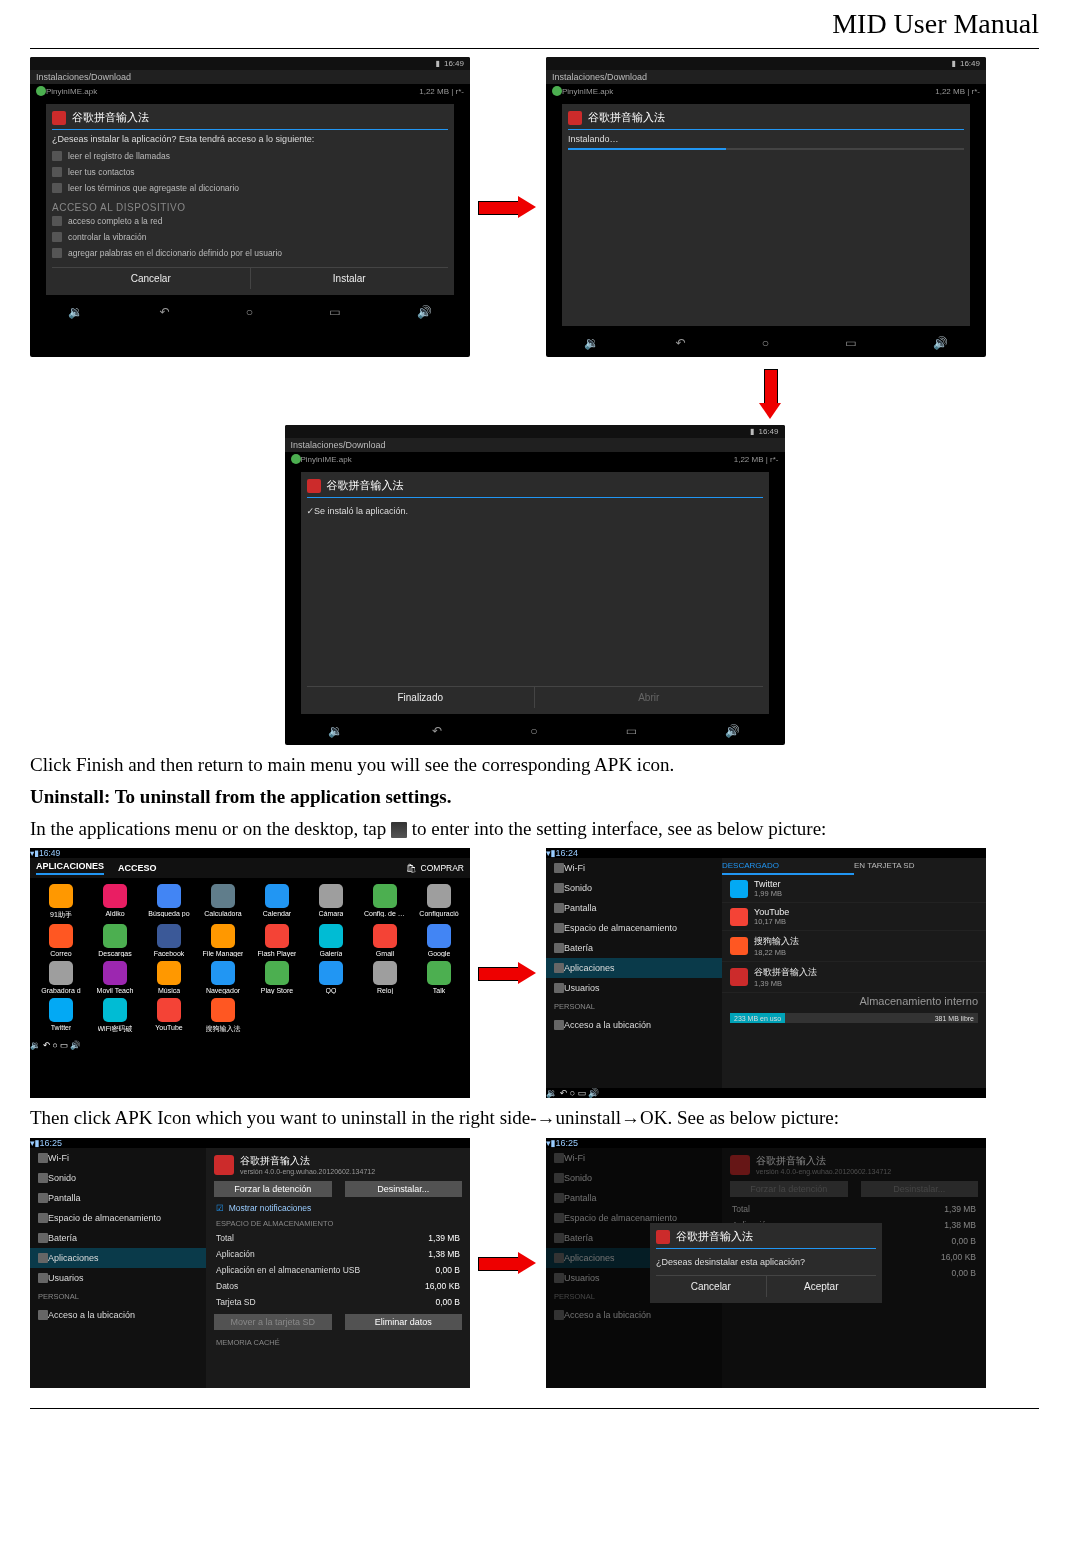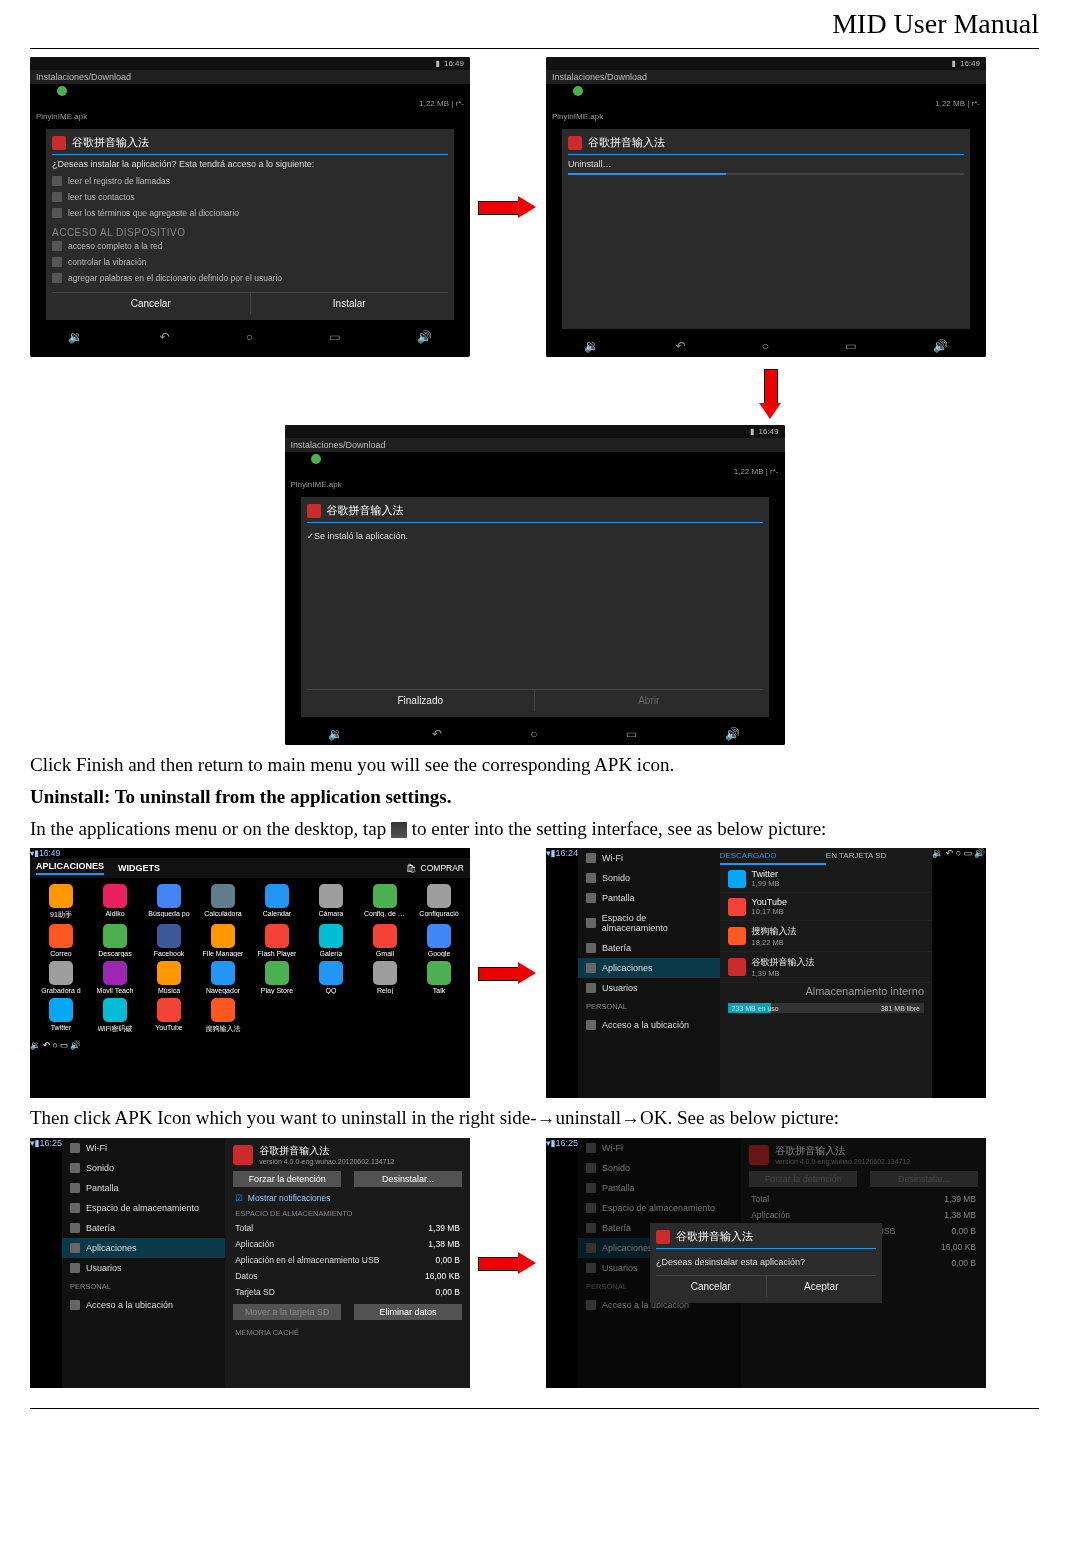--- a/index.html
+++ b/index.html
@@ -102,21 +102,21 @@
     .android-screen .navbar {
       display: flex; justify-content: space-around; padding: 4px 0; background: #000;
       color: #999; font-size: 12px;
     }
 
     
     .filerow {
       display: flex; align-items: center; justify-content: space-between;
       padding: 2px 6px; font-size: 8px; color: #999;
     }
-    .filerow .left { display: flex; align-items: center; gap: 16px; flex-direction: column; }
+    .filerow .left { display: flex; align-items: center; gap: 0; }
     .greendot { width: 10px; height: 10px; border-radius: 50%; background: #4caf50; }
 
     .red-arrow-right {
       width: 60px; height: 22px; position: relative;
     }
     .red-arrow-right::before {
       content: ""; position: absolute; left: 0; top: 5px;
       width: 40px; height: 12px; background: #e00; border: 1px solid #000;
     }
     .red-arrow-right::after {
@@ -154,25 +154,25 @@
     .apps-screen .tabs .t.active { border-bottom:2px solid #2196f3; padding-bottom:2px; }
     .apps-screen .tabs .r { margin-left:auto; display:flex; align-items:center; gap:4px; }
     .apps-screen .grid {
       display:grid; grid-template-columns:repeat(8,1fr); gap:4px 4px; padding:6px;
     }
     .apps-screen .app { display:flex; flex-direction:column; align-items:center; gap:2px; }
     .apps-screen .app .ic { width:24px; height:24px; border-radius:5px; }
     .apps-screen .app .lbl { font-size:7px; text-align:center; max-width:42px; overflow:hidden; white-space:nowrap; text-overflow:ellipsis; }
 
     
-    .settings-screen { background:#000; color:#ddd; font-family: Arial,sans-serif; font-size:9px; display:flex; flex-direction:row; }
+    .settings-screen { background:#000; color:#ddd; font-family: Arial,sans-serif; font-size:9px; display:flex; flex-direction:column; }
     .settings-screen .body { display:flex; flex:1; }
     .settings-screen .side { width:40%; background:#111; }
     .settings-screen .side .sitem {
-      display:flex; align-items:center; gap:6px; padding:5px 8px; font-size:9px; color:#ddd;
+      display:flex; align-items:center; padding:5px 8px; font-size:9px; color:#ddd;
     }
     .settings-screen .side .sitem.active { background:#0a3a4a; }
     .settings-screen .side .shdr { color:#888; font-size:7.5px; padding:4px 8px; }
     .settings-screen .side .sitem .sicon { width:10px; height:10px; background:#666; border-radius:1px; }
     .settings-screen .main { flex:1; background:#1a1a1a; }
     .settings-screen .applist .arow {
       display:flex; align-items:center; gap:6px; padding:4px 8px; border-bottom:1px solid #222;
     }
     .settings-screen .applist .arow .aicon { width:18px; height:18px; border-radius:3px; }
     .settings-screen .applist .arow .acol { display:flex; flex-direction:column; }
@@ -289,21 +289,21 @@
           <div class="greendot"></div>
           <span>PinyinIME.apk</span>
         </div>
       <span>1,22 MB | r*-</span>
     </div>
     <div class="dialog" style="height:210px;">
       <div class="dtitle">
           <div class="redicon"></div>
           <span>谷歌拼音输入法</span>
         </div>
-      <p>Uninstall…</p>
+      <p>Instalando…</p>
       <div style="height:2px;background:linear-gradient(90deg,#2196f3 40%,#444 40%);margin:4px 0;"></div>
     </div>
     <div class="navbar">
       <span>🔉</span>
       <span>↶</span>
       <span>○</span>
       <span>▭</span>
       <span>🔊</span>
     </div>
   </div>
@@ -355,21 +355,21 @@
   <span>In the applications menu or on the desktop, tap </span>
   <span class="inline-icon"></span>
   <span> to enter into the setting interface, see as below picture:</span>
 </div>
 
 <div class="row">
   <div class="col apps-screen" style="width:440px; height:250px;">
     <div class="statusbar" style="background:#000;color:#9cf;"><span>▾</span><span>▮</span><span>16:49</span></div>
     <div class="tabs">
       <div class="t active">APLICACIONES</div>
-      <div class="t">WIDGETS</div>
+      <div class="t">ACCESO</div>
       <div class="r">
           <span>🛍</span>
           <span>COMPRAR</span>
         </div>
     </div>
     <div class="grid" id="apps-grid">
         <div class="app">
           <div class="ic" style="background:#ff9800;"></div>
           <div class="lbl">91助手</div>
         </div>

